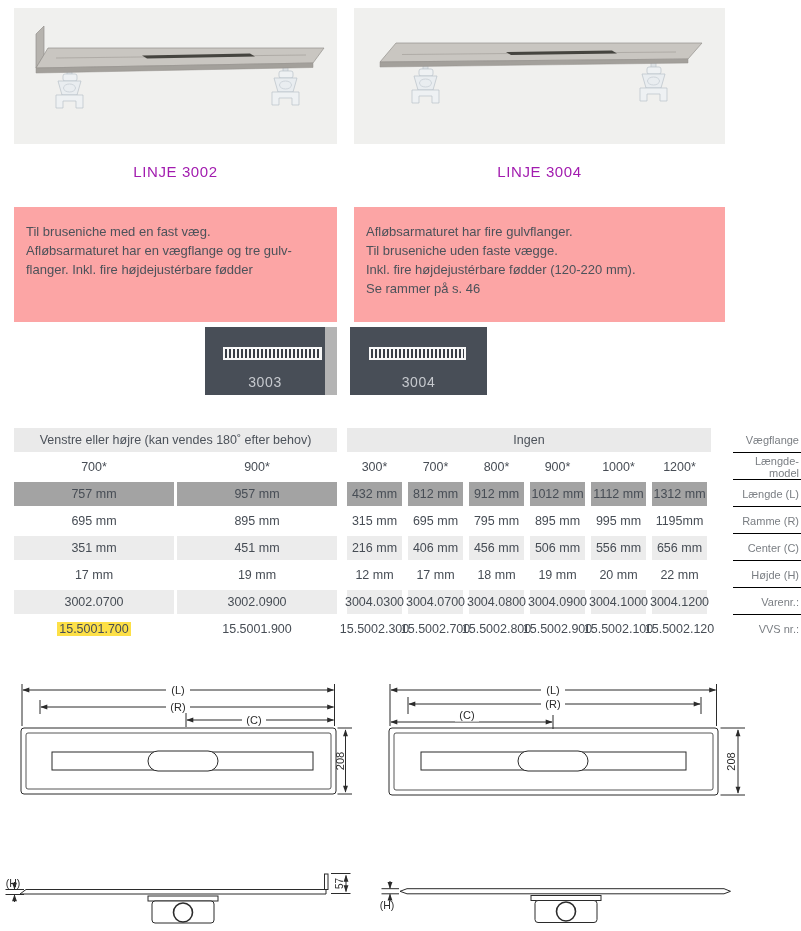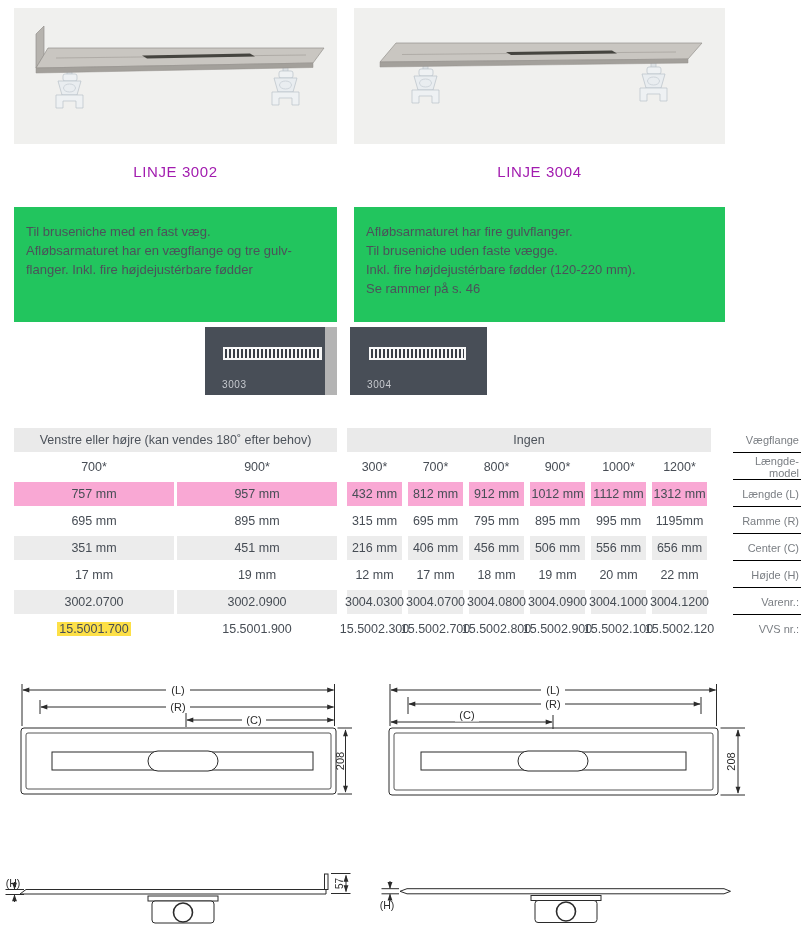--- a/index.html
+++ b/index.html
@@ -3,34 +3,34 @@
 <meta charset="utf-8">
 <style>
   html,body{margin:0;padding:0;}
   body{
     width:801px;height:931px;position:relative;background:#ffffff;
     font-family:"Liberation Sans",sans-serif;color:#4c525a;overflow:hidden;
   }
   .abs{position:absolute;}
   .photo{background:#f0f0ee;}
   .title{font-size:15px;letter-spacing:.6px;color:#a21caf;text-align:center;line-height:20px;}
-  .desc{background:#22c55e;box-sizing:border-box;padding:15px 12px;font-size:13px;line-height:19px;color:#4c525a;}
+  .desc{background:#fca5a5;box-sizing:border-box;padding:15px 12px;font-size:13px;line-height:19px;color:#4c525a;}
   .desc .dline{white-space:nowrap;}
   .thumb{background:#484e57;}
   .wall-strip{background:#b4b4b4;}
   .grate{position:absolute;background:#f7f7f7;padding:2px;box-sizing:border-box;}
   .grate-in{width:100%;height:100%;background:repeating-linear-gradient(90deg,#383d45 0 2px,#f7f7f7 2px 4px);}
-  .thumb-label{position:absolute;bottom:5px;left:17px;width:100%;text-align:left;font-size:10px;letter-spacing:.6px;color:#c6c9ce;}
+  .thumb-label{position:absolute;bottom:5px;left:0;width:100%;text-align:center;font-size:14px;letter-spacing:.6px;color:#c6c9ce;}
   .hbar{background:#eaeaea;font-size:12.5px;display:flex;align-items:center;justify-content:center;color:#4c525a;}
   .t-row{display:flex;}
   .t-row .cell{display:flex;align-items:center;justify-content:center;height:24px;font-size:12.5px;color:#474d55;}
   .lt{gap:3px;} .lt .cell{width:160px;}
   .rt{gap:6px;} .rt .cell{width:55px;}
   .gray .cell{background:#ececec;}
-  .blue .cell{background:#f9a8d4;}
+  .blue .cell{background:#a3a3a3;}
   .hl{background:#fde047;padding:0 2px;}
   .rlabel{
     position:absolute;left:733px;width:66px;height:24px;padding-right:2px;
     display:flex;align-items:center;justify-content:flex-end;
     font-size:11px;line-height:12px;color:#7a7e83;text-align:right;white-space:pre-line;
     border-bottom:1px solid #000000;
   }
   .rlabel.last{border-bottom:none;}
   svg text{font-family:"Liberation Sans",sans-serif;}
 </style>

